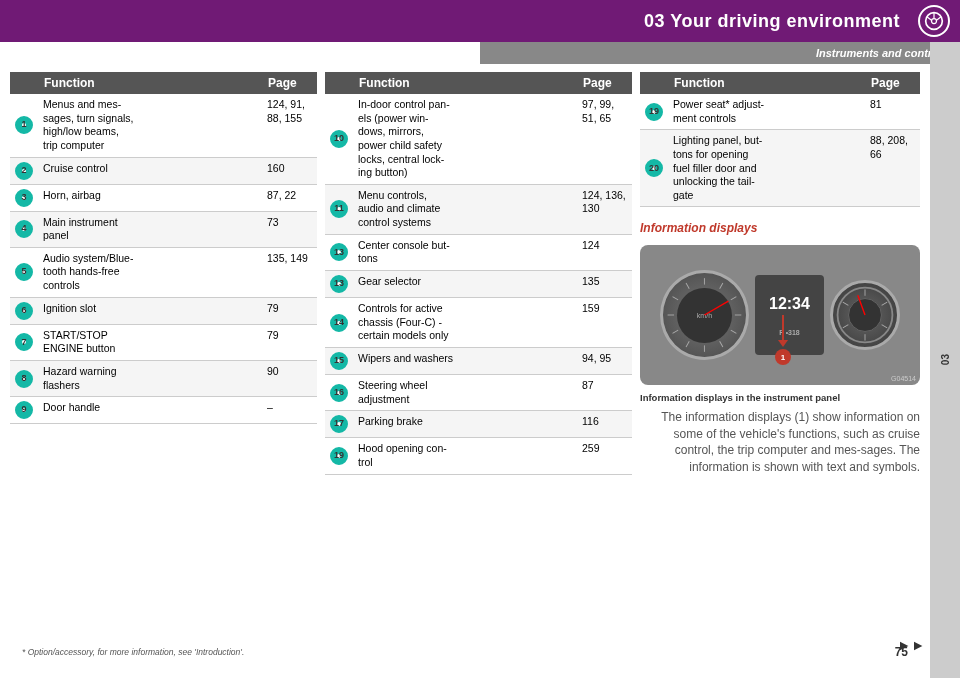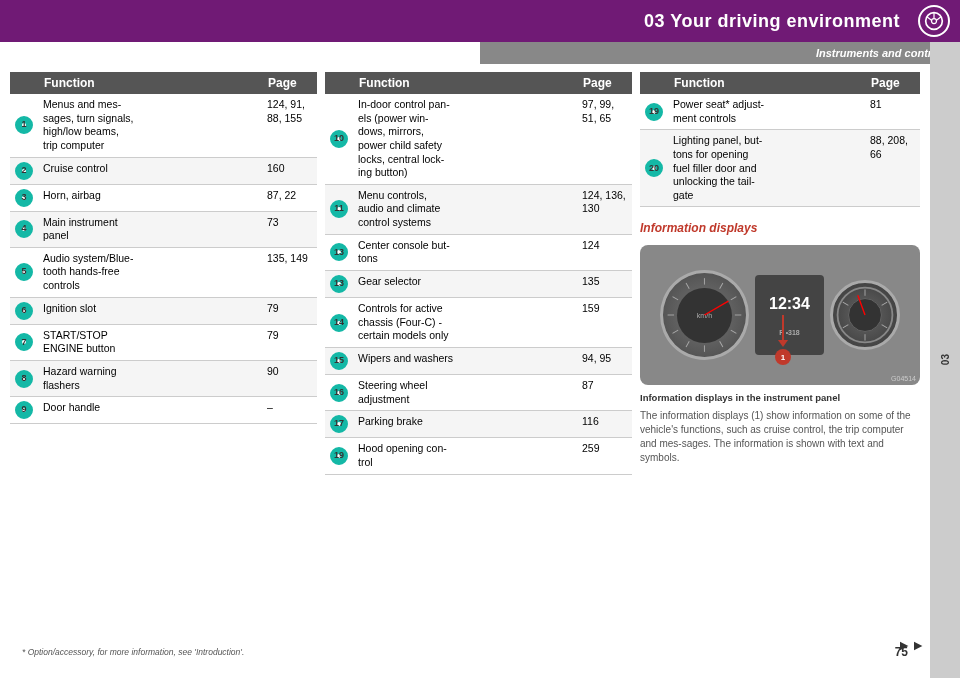--- a/index.html
+++ b/index.html
@@ -260,22 +260,23 @@
       font-size: 9px;
       color: #333;
       line-height: 1.4;
     }
     .caption-title {
       font-weight: bold;
       margin-bottom: 4px;
       font-size: 9.5px;
     }
     .caption-text {
-      font-size: 10px;
+      font-size: 12px;
       color: #555;
+      text-align: right;
     }
 
     
     .footer {
       position: absolute;
       bottom: 16px;
       left: 0;
       right: 30px;
       height: 20px;
       display: flex;

